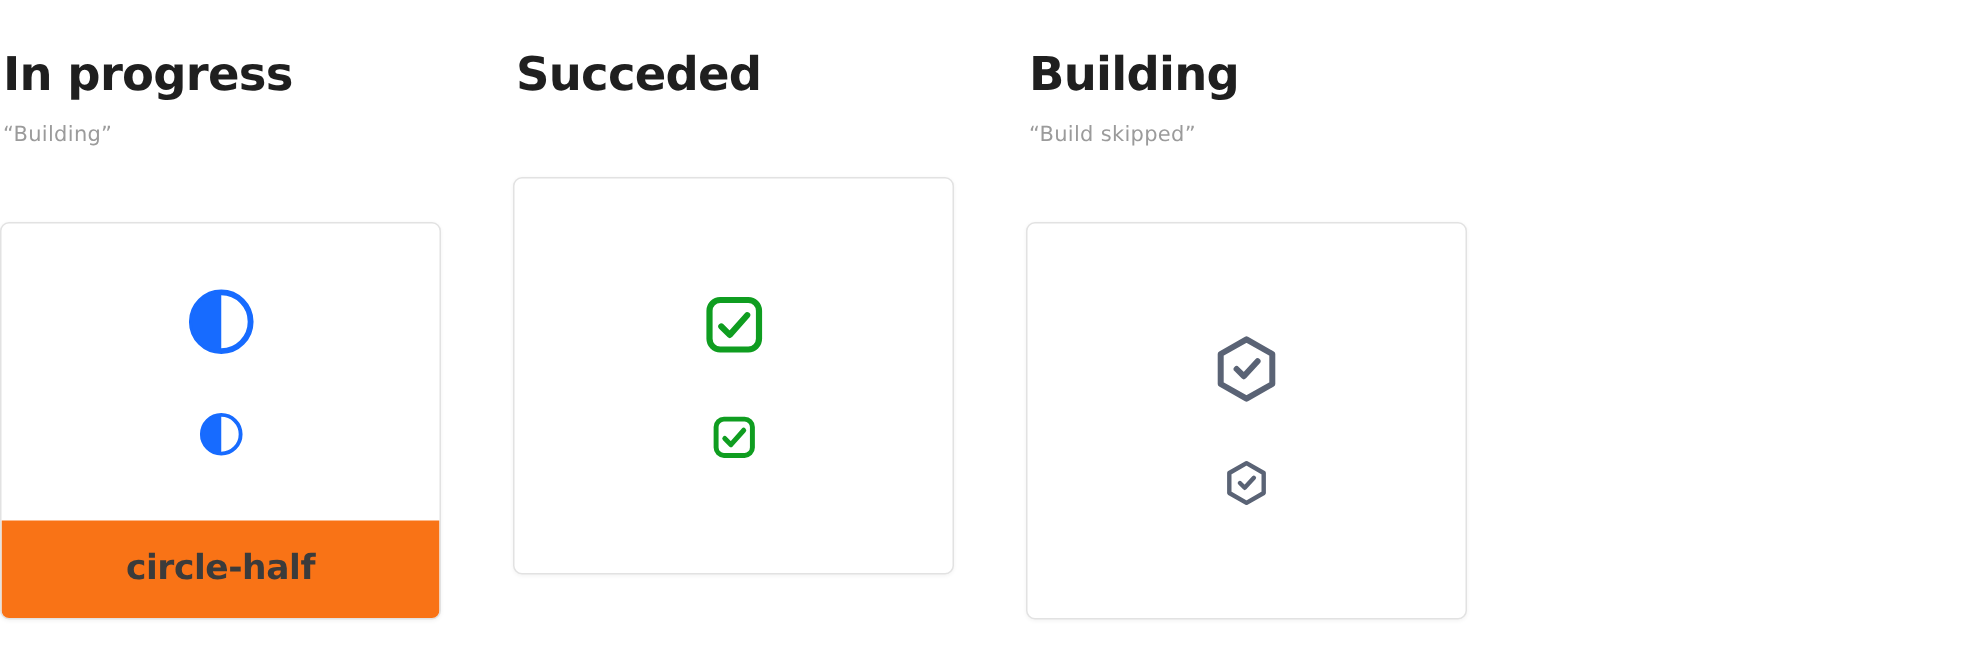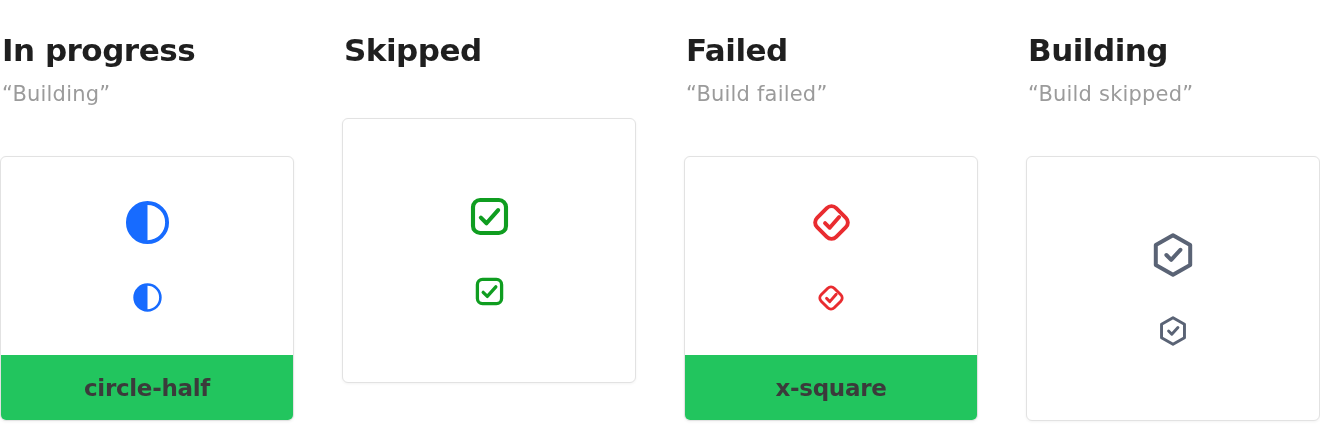--- a/index.html
+++ b/index.html
@@ -19,21 +19,21 @@
   .heading {
     margin: 32px 0 0 2px;
     font-size: 31px;
     font-weight: bold;
     letter-spacing: -0.5px;
     color: #1f1f1f;
     line-height: 1.2;
   }
   .quote {
     margin: 13px 0 0 2px;
-    font-size: 21px;
+    font-size: 14px;
     color: #9b9b9b;
     letter-spacing: 0.2px;
     line-height: 1.2;
   }
   .card {
     margin-top: 49px;
     width: 294px; height: 265px;
     background: #ffffff;
     border: 1px solid #e2e2e2;
     border-radius: 6px;
@@ -48,21 +48,21 @@
     flex-direction: column;
     align-items: center;
     justify-content: center;
     gap: 36px;
     color: var(--icon-color, #333);
   }
   .icon { display: inline-flex; line-height: 0; }
   .icon svg { display: block; }
   .card-footer {
     height: 65px;
-    background: #22c55e;
+    background: #f97316;
     display: flex;
     align-items: center;
     justify-content: center;
   }
   .icon-label {
     font-size: 23px;
     font-weight: bold;
     letter-spacing: -0.3px;
     color: #3b3b3b;
   }
@@ -90,62 +90,39 @@
           </svg>
         </span>
       </div>
       <div class="card-footer">
         <span class="icon-label">circle-half</span>
       </div>
     </div>
   </section>
 
   <section class="col" style="--icon-color: #0f9d20;">
-    <h2 class="heading">Skipped</h2>
+    <h2 class="heading">Succeded</h2>
     <div class="card">
       <div class="card-body">
         <span class="icon">
           <svg width="45" height="45" viewBox="0 0 24 24" fill="none" stroke="currentColor" stroke-width="2.2" stroke-linecap="round" stroke-linejoin="round">
             <rect x="3.2" y="3.2" width="17.6" height="17.6" rx="3.8"></rect>
             <path d="M7.4 12.6l3 3 6.2-7"></path>
           </svg>
         </span>
         <span class="icon">
           <svg width="33" height="33" viewBox="0 0 24 24" fill="none" stroke="currentColor" stroke-width="2.4" stroke-linecap="round" stroke-linejoin="round">
             <rect x="3.2" y="3.2" width="17.6" height="17.6" rx="3.8"></rect>
             <path d="M7.4 12.6l3 3 6.2-7"></path>
           </svg>
         </span>
       </div>
     </div>
   </section>
 
-  <section class="col" style="--icon-color: #e92c30;">
-    <h2 class="heading">Failed</h2>
-    <p class="quote">“Build failed”</p>
-    <div class="card">
-      <div class="card-body">
-        <span class="icon">
-          <svg width="47" height="47" viewBox="0 0 24 24" fill="none" stroke="currentColor" stroke-width="2" stroke-linecap="round" stroke-linejoin="round">
-            <rect x="5.1" y="5.1" width="13.8" height="13.8" rx="3.4" transform="rotate(45 12 12)"></rect>
-            <path d="M8.7 12.3l2.4 2.4 4.8-5.5"></path>
-          </svg>
-        </span>
-        <span class="icon">
-          <svg width="32" height="32" viewBox="0 0 24 24" fill="none" stroke="currentColor" stroke-width="2.2" stroke-linecap="round" stroke-linejoin="round">
-            <rect x="5.1" y="5.1" width="13.8" height="13.8" rx="3.4" transform="rotate(45 12 12)"></rect>
-            <path d="M8.7 12.3l2.4 2.4 4.8-5.5"></path>
-          </svg>
-        </span>
-      </div>
-      <div class="card-footer">
-        <span class="icon-label">x-square</span>
-      </div>
-    </div>
-  </section>
 
   <section class="col" style="--icon-color: #5a6375;">
     <h2 class="heading">Building</h2>
     <p class="quote">“Build skipped”</p>
     <div class="card">
       <div class="card-body">
         <span class="icon">
           <svg width="48" height="48" viewBox="0 0 24 24" fill="none" stroke="currentColor" stroke-width="2" stroke-linecap="round" stroke-linejoin="round">
             <path d="M12 2.1 20.6 7v10L12 21.9 3.4 17V7z"></path>
             <path d="M8.7 12l2.4 2.4 4.6-5"></path>

